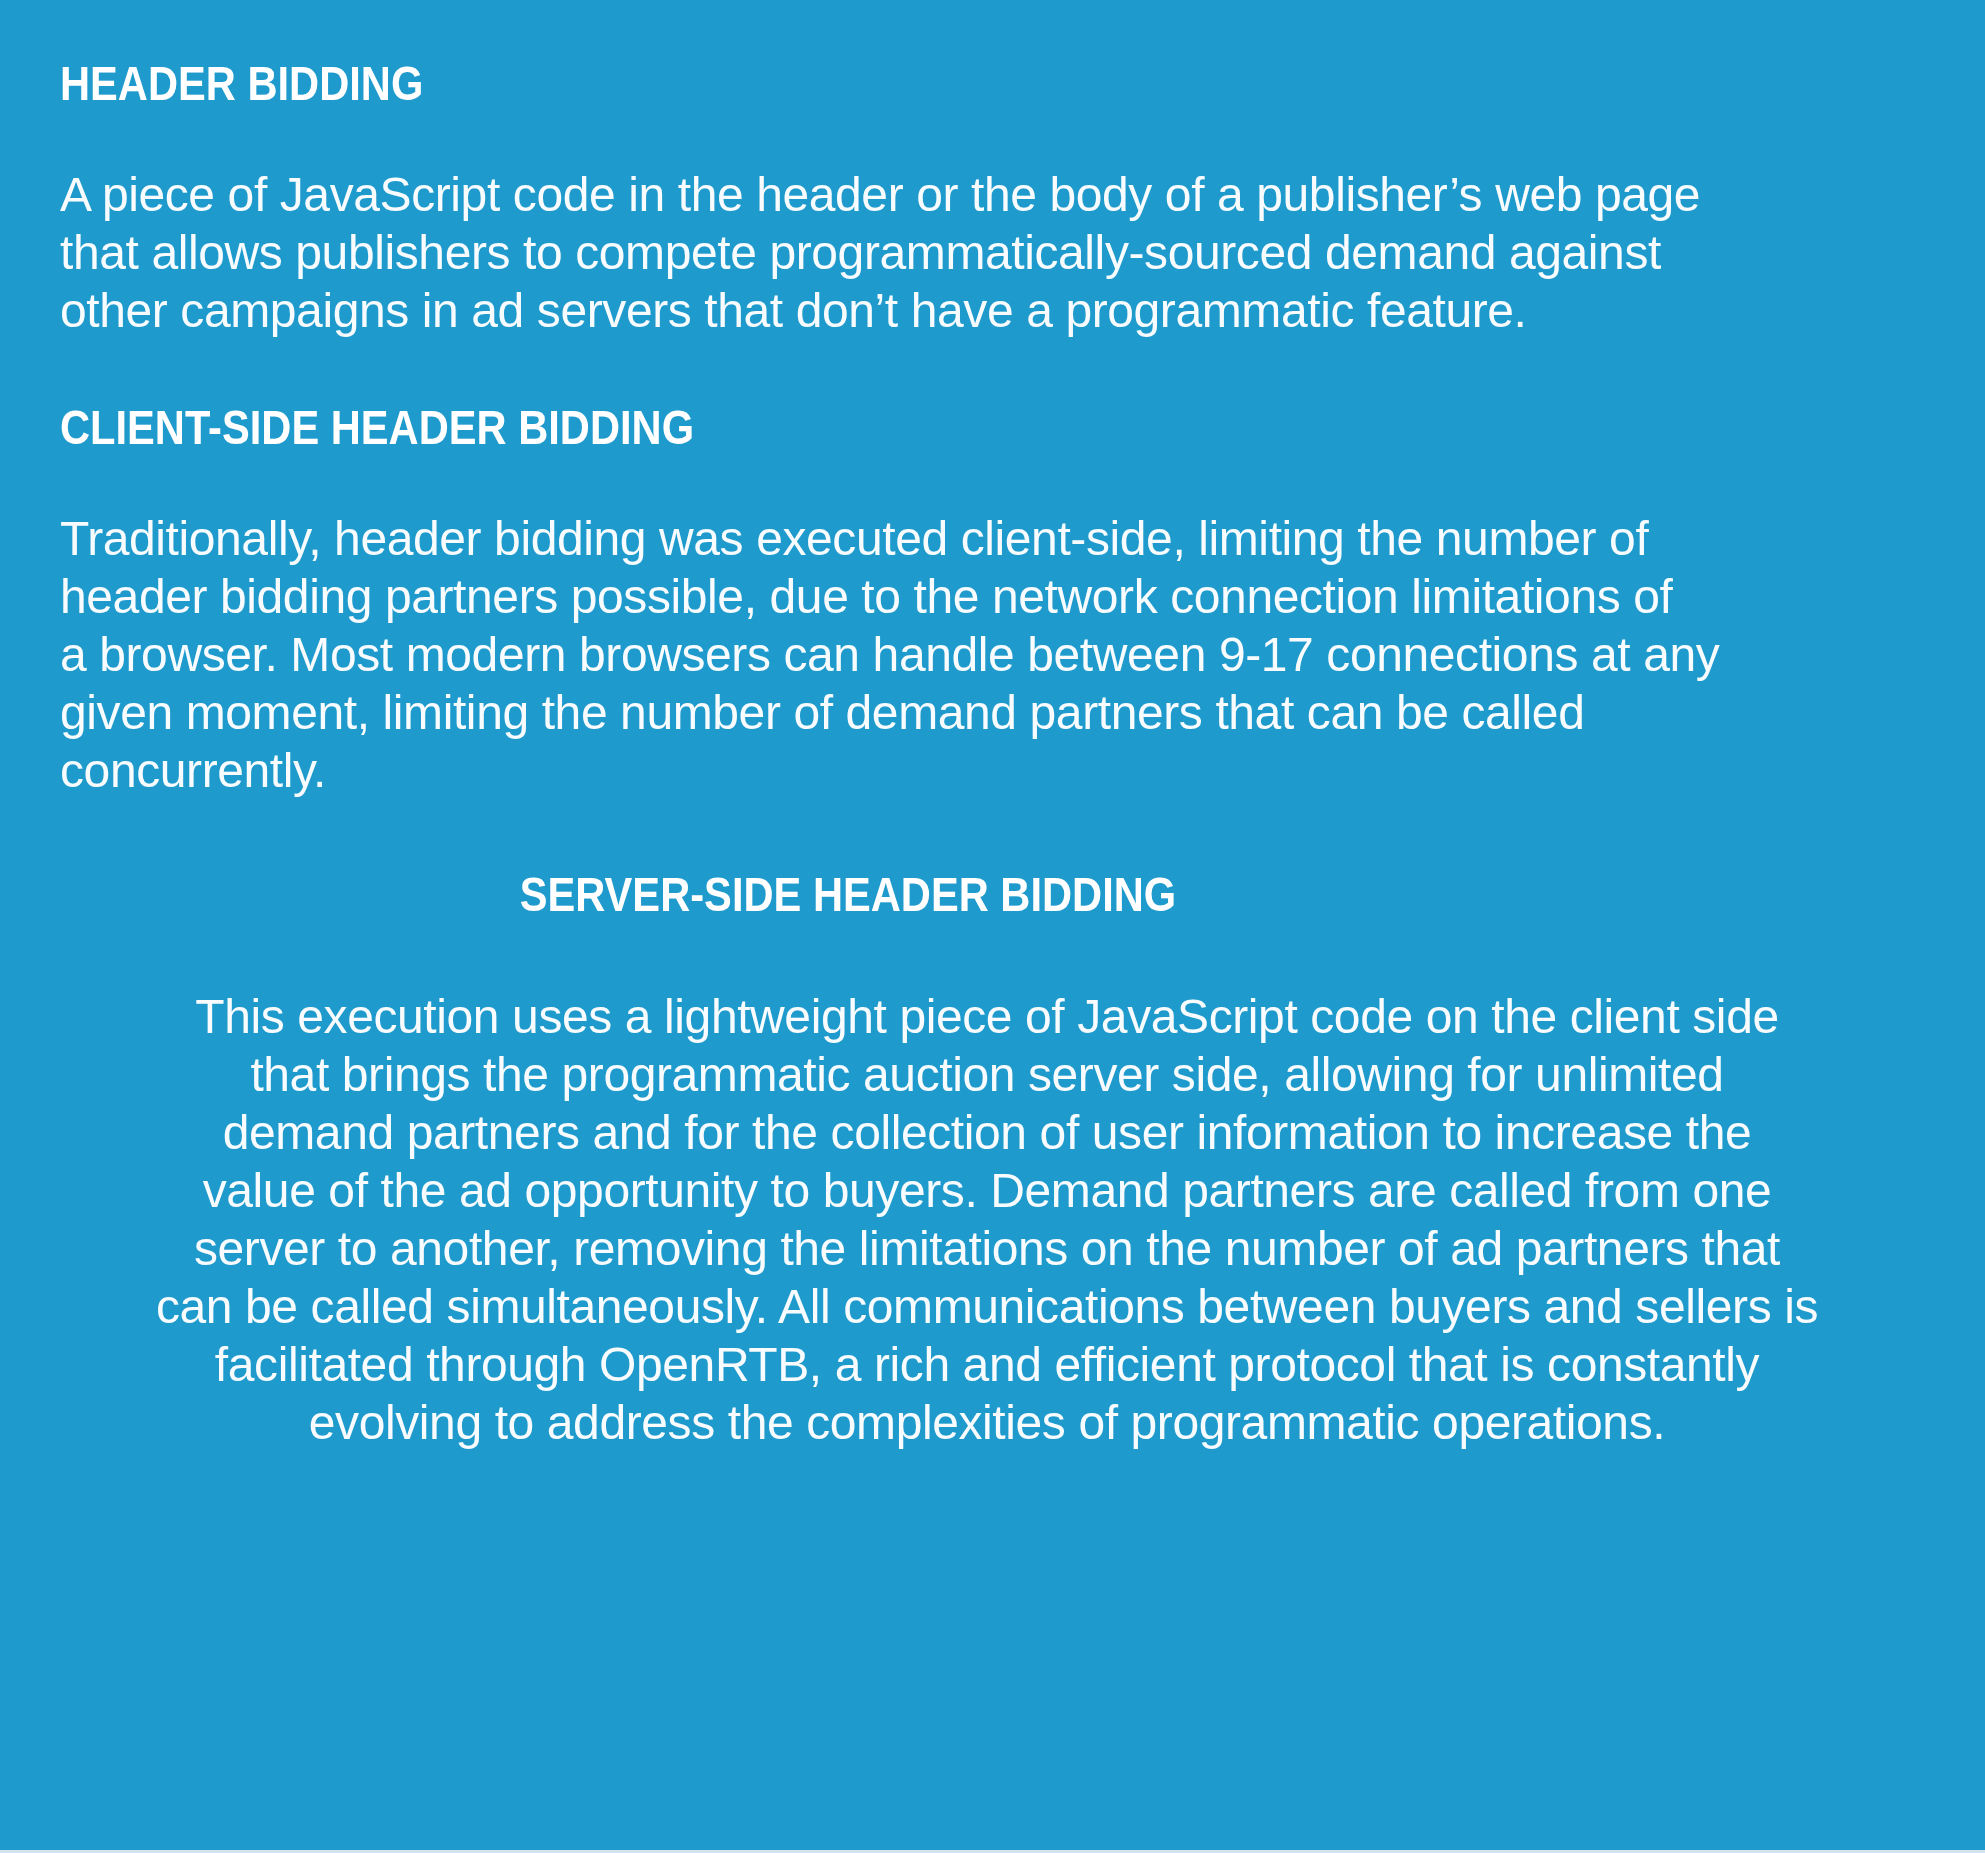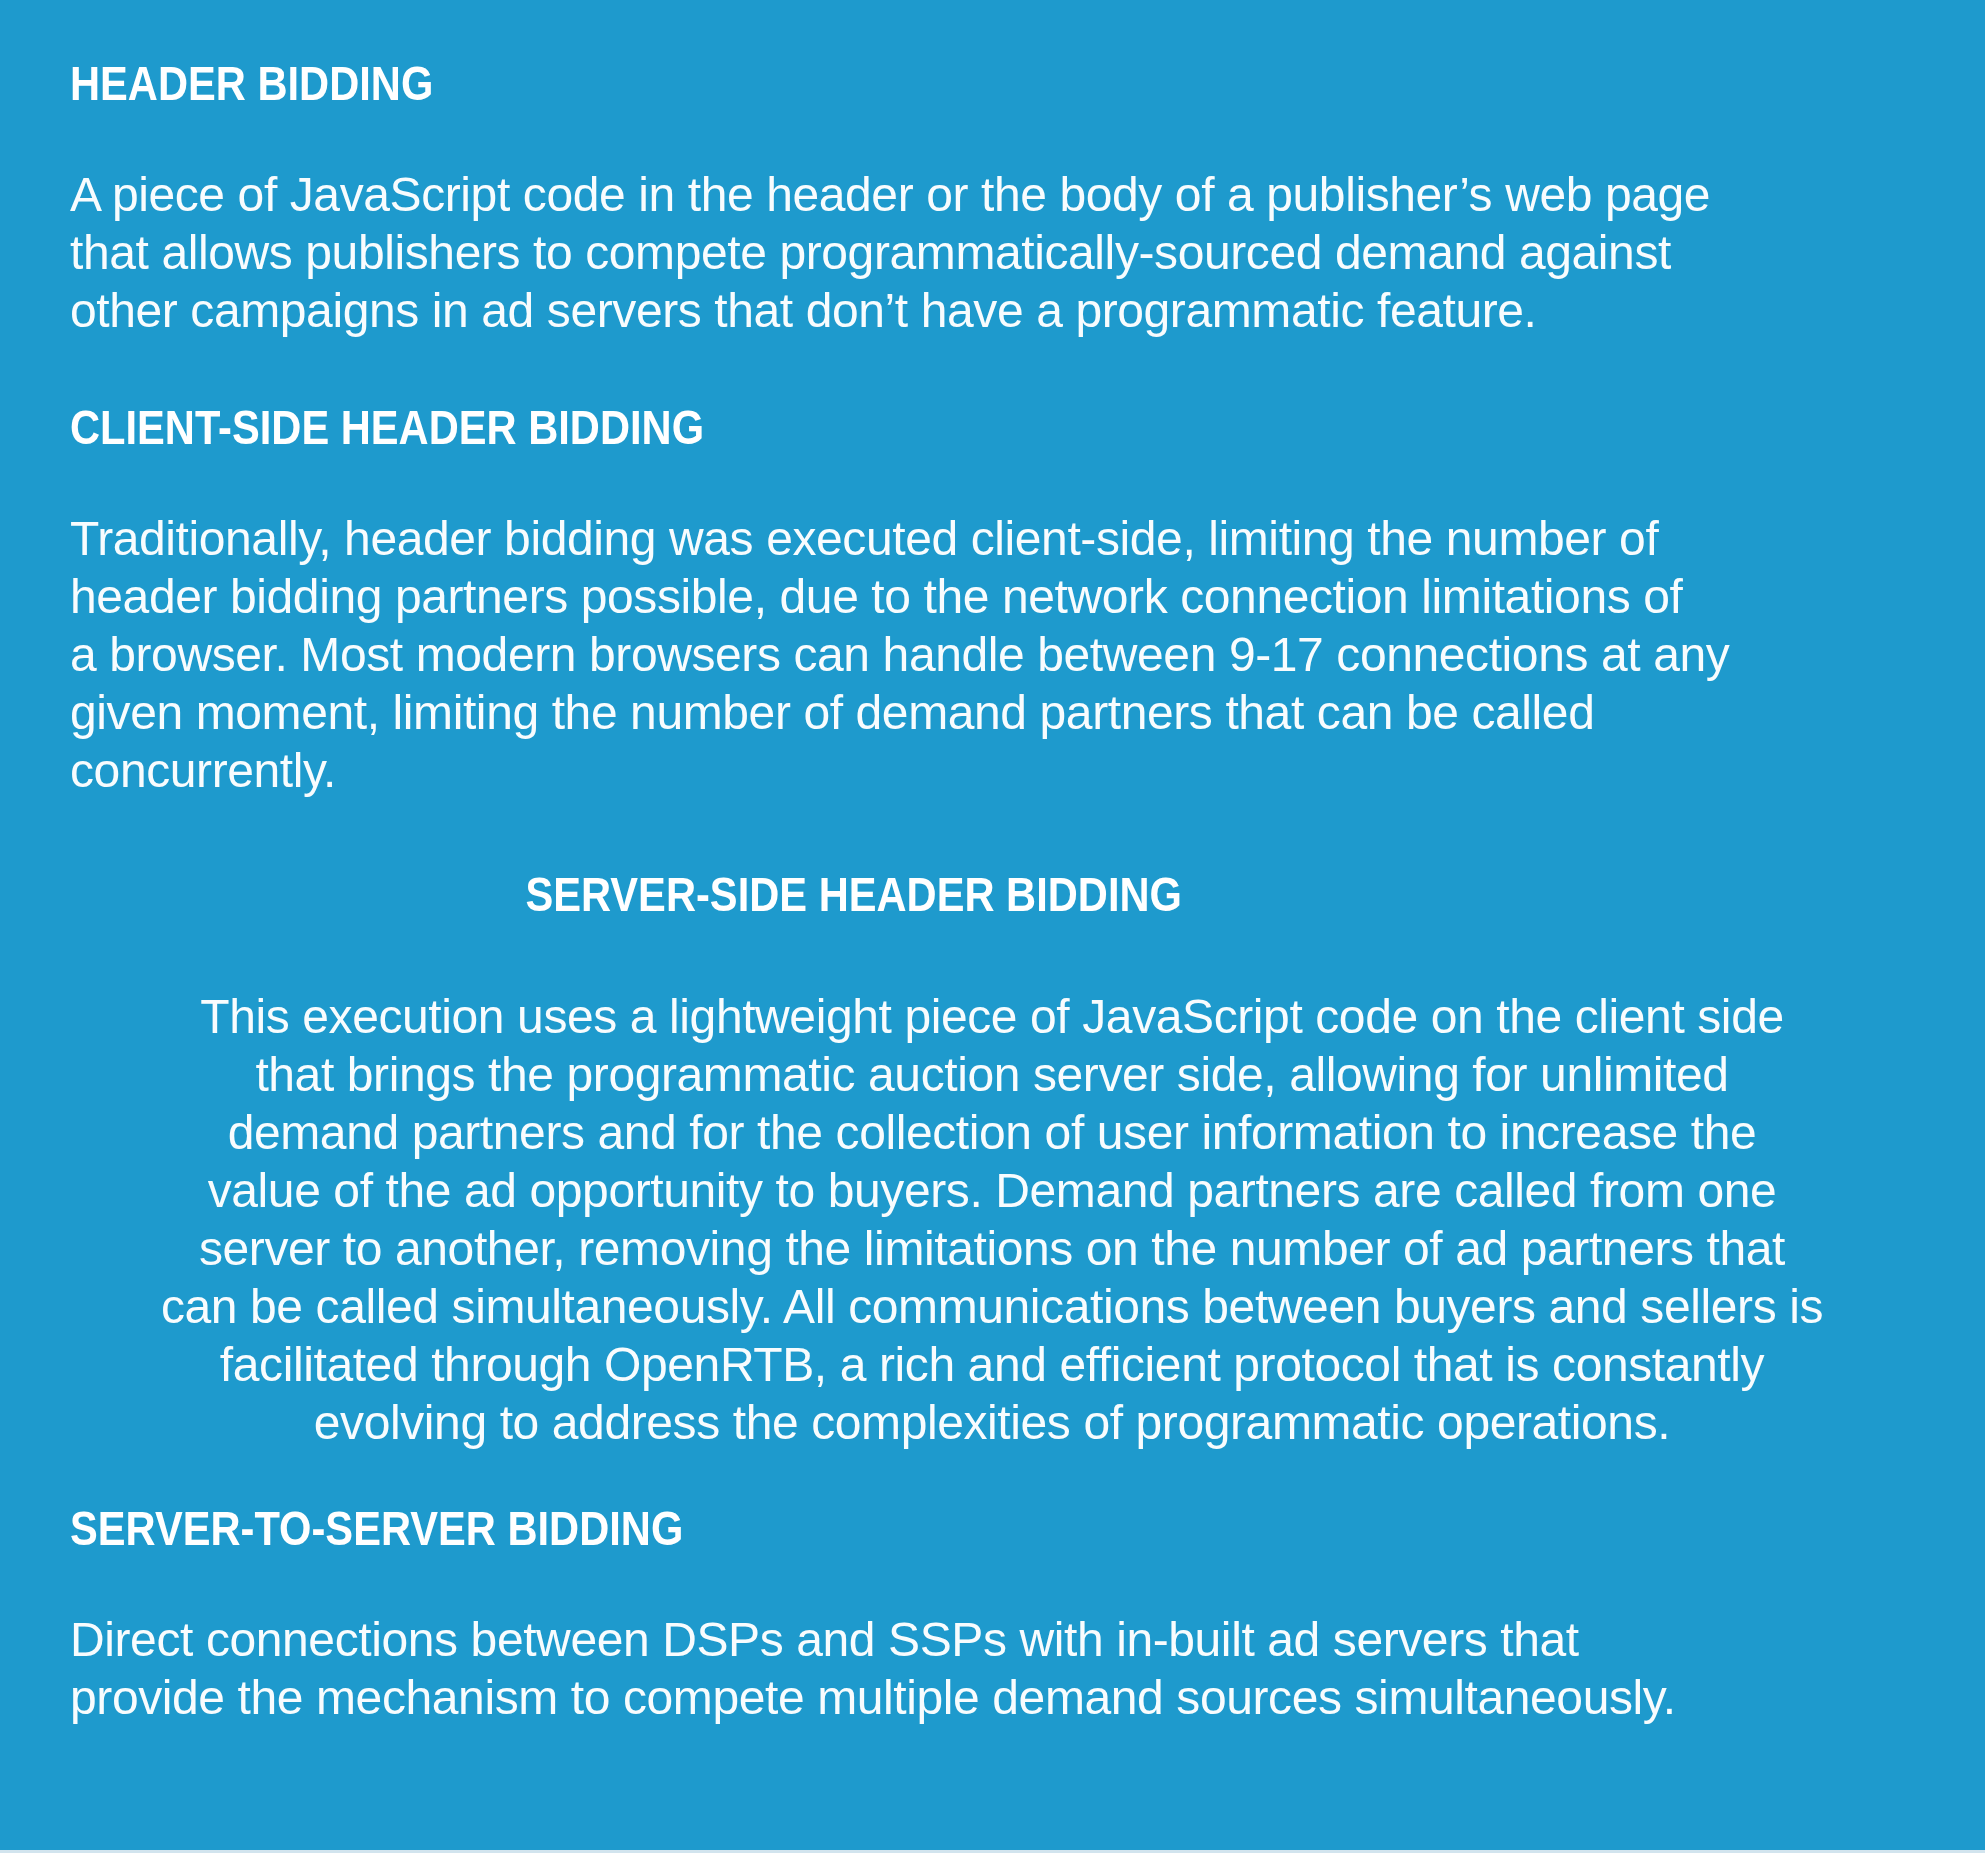--- a/index.html
+++ b/index.html
@@ -13,21 +13,21 @@
     position: relative;
     font-family: "Liberation Sans", "DejaVu Sans", sans-serif;
   }
   .page {
     position: absolute;
     inset: 0;
     background: #1E9ACD; 
   }
   .content {
     position: absolute;
-    left: 70px;
+    left: 60px;
     top: 56px;
     right: 71px;
   }
   .section { margin: 0; padding: 0; }
   .section-2 { margin-top: 60px; }
   .section-3 { margin-top: 67px; text-align: center; }
   .section-4 { margin-top: 49px; }
   .heading {
     margin: 0;
     color: #FFFFFF;
@@ -81,21 +81,16 @@
         <h2 class="heading">SERVER-SIDE HEADER BIDDING</h2>
         <p class="body-text">This execution uses a lightweight piece of JavaScript code on the client side
 that brings the programmatic auction server side, allowing for unlimited
 demand partners and for the collection of user information to increase the
 value of the ad opportunity to buyers. Demand partners are called from one
 server to another, removing the limitations on the number of ad partners that
 can be called simultaneously. All communications between buyers and sellers is
 facilitated through OpenRTB, a rich and efficient protocol that is constantly
 evolving to address the complexities of programmatic operations.</p>
       </section>
-      <section class="section section-4">
-        <h2 class="heading">SERVER-TO-SERVER BIDDING</h2>
-        <p class="body-text">Direct connections between DSPs and SSPs with in-built ad servers that
-provide the mechanism to compete multiple demand sources simultaneously.</p>
-      </section>
     </div>
   <div class="bottom-edge" style="background: rgb(210, 228, 238);"></div>
 </div>
 
 
 </body></html>

